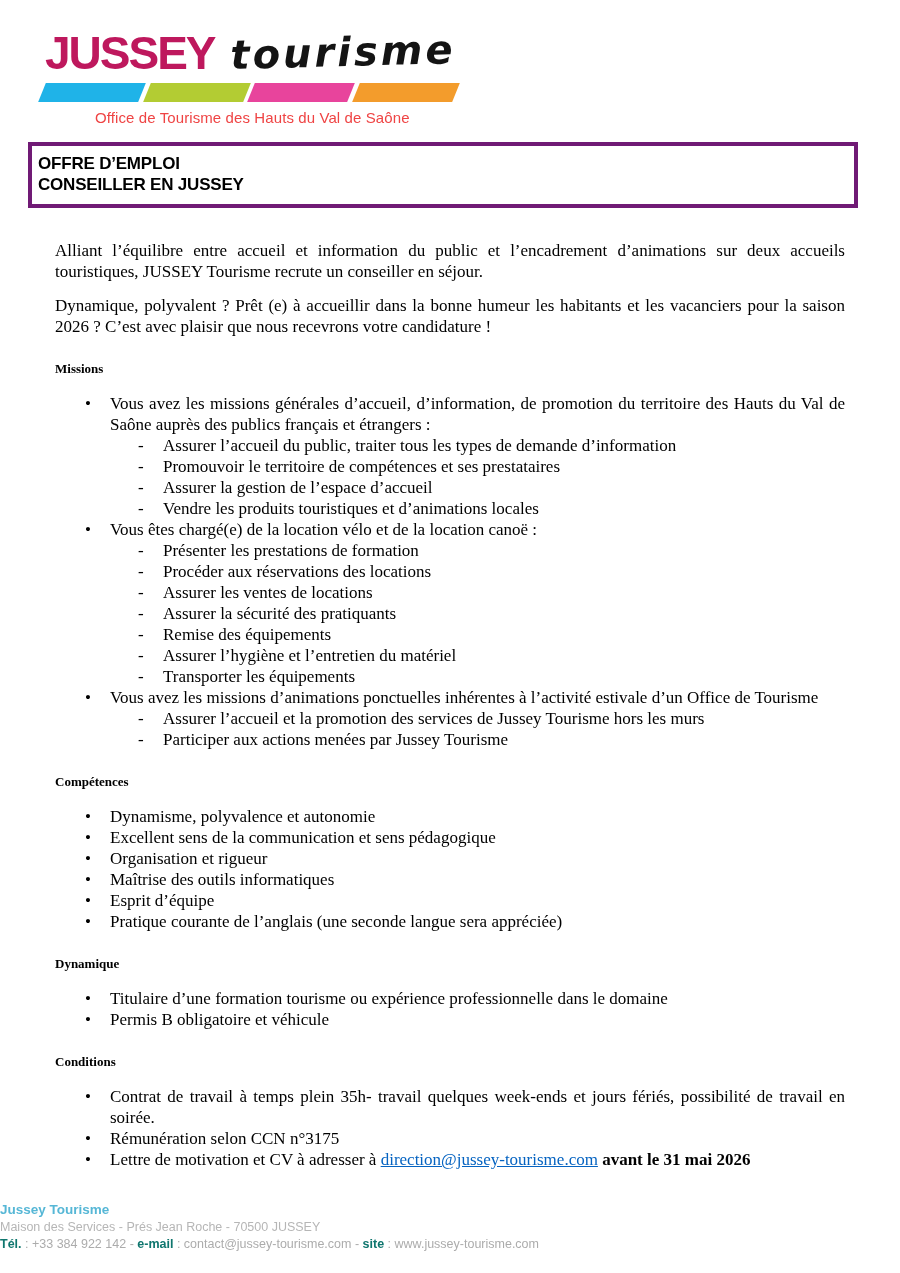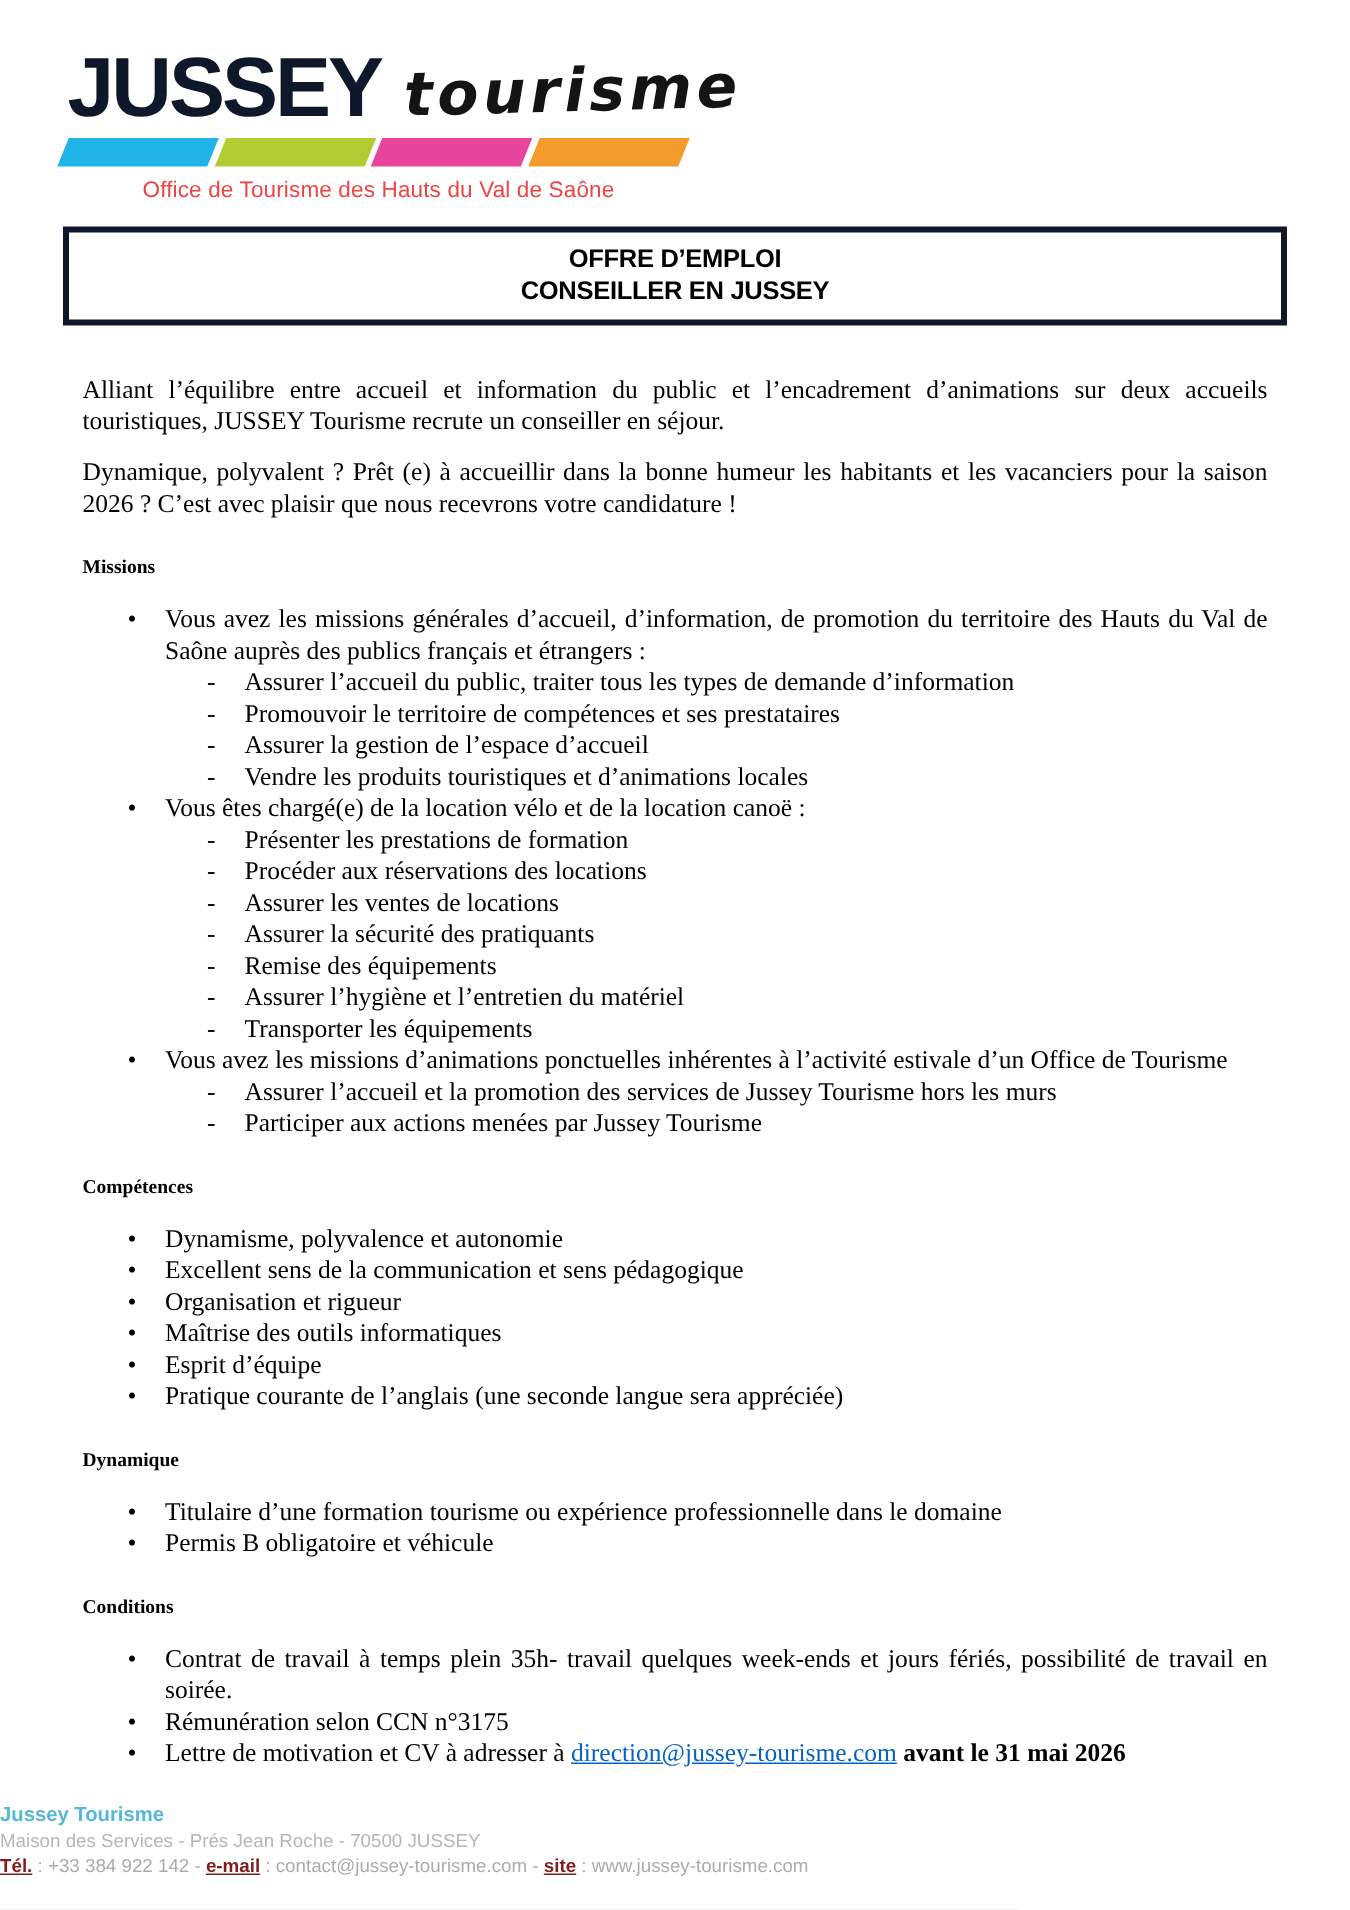--- a/index.html
+++ b/index.html
@@ -6,39 +6,39 @@
   .page{
     width:900px;height:1273px;margin:0 auto;background:#ffffff;
     position:relative;overflow:hidden;
     font-family:"Liberation Serif", serif;color:#000;
   }
   
   .logo-wrap{padding:30px 0 0 45px;}
   .logo-line{display:flex;align-items:baseline;}
   .brand{
     font-family:"Liberation Sans", sans-serif;font-weight:bold;
-    font-size:56px;line-height:1;color:#0f172a;letter-spacing:-2px;
+    font-size:46px;line-height:1;color:#be185d;letter-spacing:-2px;
   }
   .brand-script{
     font-family:"DejaVu Sans", sans-serif;font-style:italic;font-weight:600;
     font-size:40px;color:#141414;letter-spacing:3px;margin-left:16px;
     transform:rotate(-1.5deg);transform-origin:left bottom;display:inline-block;
   }
   .color-bar{
     display:flex;gap:5px;height:19px;width:413px;margin:5px 0 0 -3px;
   }
   .seg{flex:1;transform:skewX(-22deg);}
   .tagline{
     font-family:"Liberation Sans", sans-serif;font-size:15px;color:#ef4444;
     margin:7px 0 0 50px;letter-spacing:0.1px;
   }
   
   .title-box{
-    margin:16px 42px 0 42px;border:4px solid #0f172a;background:#fff;
-    text-align:center;padding:7px 6px 9px;
+    margin:16px 42px 0 28px;border:4px solid #701a75;background:#fff;
+    padding:7px 6px 9px;
     font-family:"Liberation Sans", sans-serif;font-weight:bold;
     font-size:17px;line-height:21px;letter-spacing:-0.2px;
   }
   .title-box sup{font-size:11px;vertical-align:super;line-height:0;}
   
   .content{
     padding:32px 55px 0 55px;font-size:17px;line-height:21px;
   }
   .para{margin:0 0 13px 0;text-align:justify;}
   .section-h{
@@ -53,21 +53,21 @@
   .link{color:#0563C1;text-decoration:underline;}
   .bold{font-weight:bold;}
   
   .footer{
     position:absolute;left:0;right:0;bottom:22px;text-align:left;
     font-family:"Liberation Sans", sans-serif;
   }
   .f1{color:#56B7D6;font-weight:bold;font-size:13.5px;}
   .f2{color:#B6B6B6;font-size:12.5px;margin-top:3px;}
   .f3{color:#ACACAC;font-size:12.5px;margin-top:3px;}
-  .f3 .flabel{color:#7f1d1d;font-weight:bold;text-decoration:underline;}
+  .f3 .flabel{color:#0f766e;font-weight:bold;}
 </style>
 </head>
 <body>
 
 <div class="page">
 
   <div class="logo-wrap">
     <div class="logo-line">
       <span class="brand">JUSSEY</span>
       <span class="brand-script">tourisme</span>

